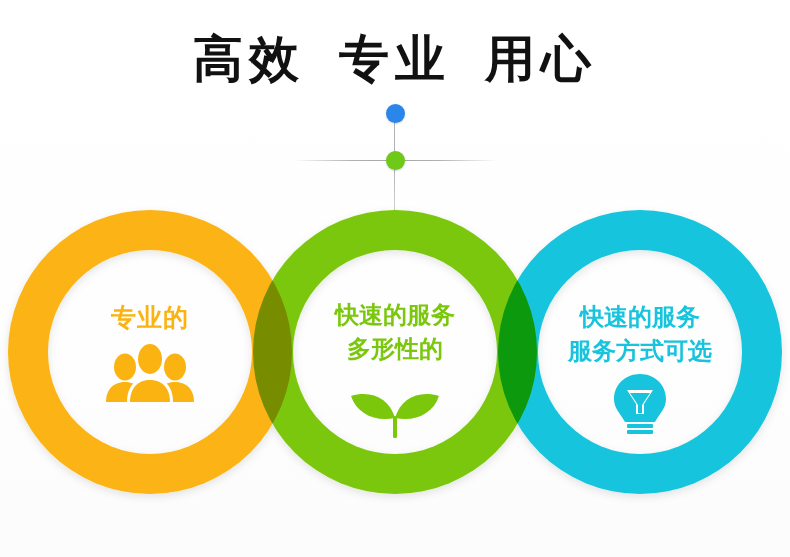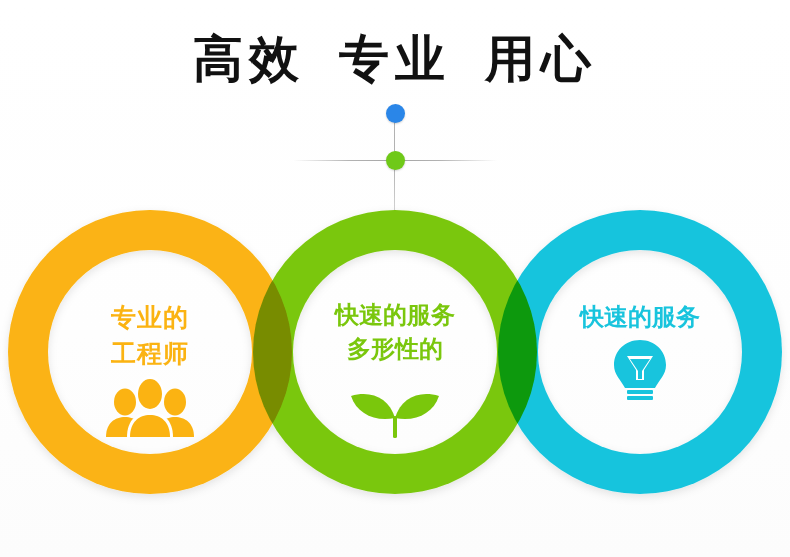--- a/index.html
+++ b/index.html
@@ -163,21 +163,20 @@
         <rect x="0" y="0" width="790" height="557" fill="#7ac70c" mask="url(#m-green)"></rect>
       </g>
       <g style="mix-blend-mode:multiply">
         <rect x="0" y="0" width="790" height="557" fill="#18c4dd" mask="url(#m-cyan)"></rect>
       </g>
     </g>
   </svg>
 
   <div class="ring-content" style="left:45px; top:300px;">
     <div class="ring-label lbl-orange">专业的</div>
-    <div class="ring-label lbl-orange">工程师</div>
     <svg class="ring-icon" width="96" height="62" viewBox="0 0 96 62" aria-hidden="true">
 
       <ellipse cx="23" cy="27" rx="11" ry="13.5" fill="#fbb312"></ellipse>
       <path d="M4 62 C4 48 13 42 23 42 C33 42 42 48 42 62 Z" fill="#fbb312"></path>
 
       <ellipse cx="73" cy="27" rx="11" ry="13.5" fill="#fbb312"></ellipse>
       <path d="M54 62 C54 48 63 42 73 42 C83 42 92 48 92 62 Z" fill="#fbb312"></path>
 
       <ellipse cx="48" cy="18" rx="14" ry="17" fill="#ffffff"></ellipse>
       <ellipse cx="48" cy="19" rx="12" ry="15" fill="#fbb312"></ellipse>
@@ -194,20 +193,21 @@
       <path d="M50 46 C30 50 12 42 6 24 C26 18 44 26 50 46 Z" fill="#7ac70c"></path>
 
       <path d="M50 46 C70 50 88 42 94 24 C74 18 56 26 50 46 Z" fill="#7ac70c"></path>
 
       <rect x="48" y="44" width="4" height="22" rx="1.6" fill="#7ac70c"></rect>
     </svg>
   </div>
 
   <div class="ring-content" style="left:535px; top:300px;">
     <div class="ring-label lbl-cyan tight">快速的服务</div>
+    <div class="ring-label lbl-cyan tight">服务方式可选</div>
     <svg class="ring-icon" width="62" height="66" viewBox="0 0 62 66" aria-hidden="true">
 
       <path d="M31 2 C16 2 5 13 5 27 C5 37 12 42 16 50 L46 50 C50 42 57 37 57 27 C57 13 46 2 31 2 Z" fill="#18c4dd"></path>
 
       <path d="M18 18 L44 18 L35 32 L35 42 L27 42 L27 32 Z" fill="#ffffff"></path>
       <path d="M21 21 L41 21 L33 33 L33 41 L29 41 L29 33 Z" fill="#18c4dd"></path>
 
       <rect x="18" y="52" width="26" height="4" rx="1" fill="#18c4dd"></rect>
       <rect x="18" y="58" width="26" height="4" rx="1" fill="#18c4dd"></rect>
     </svg>

